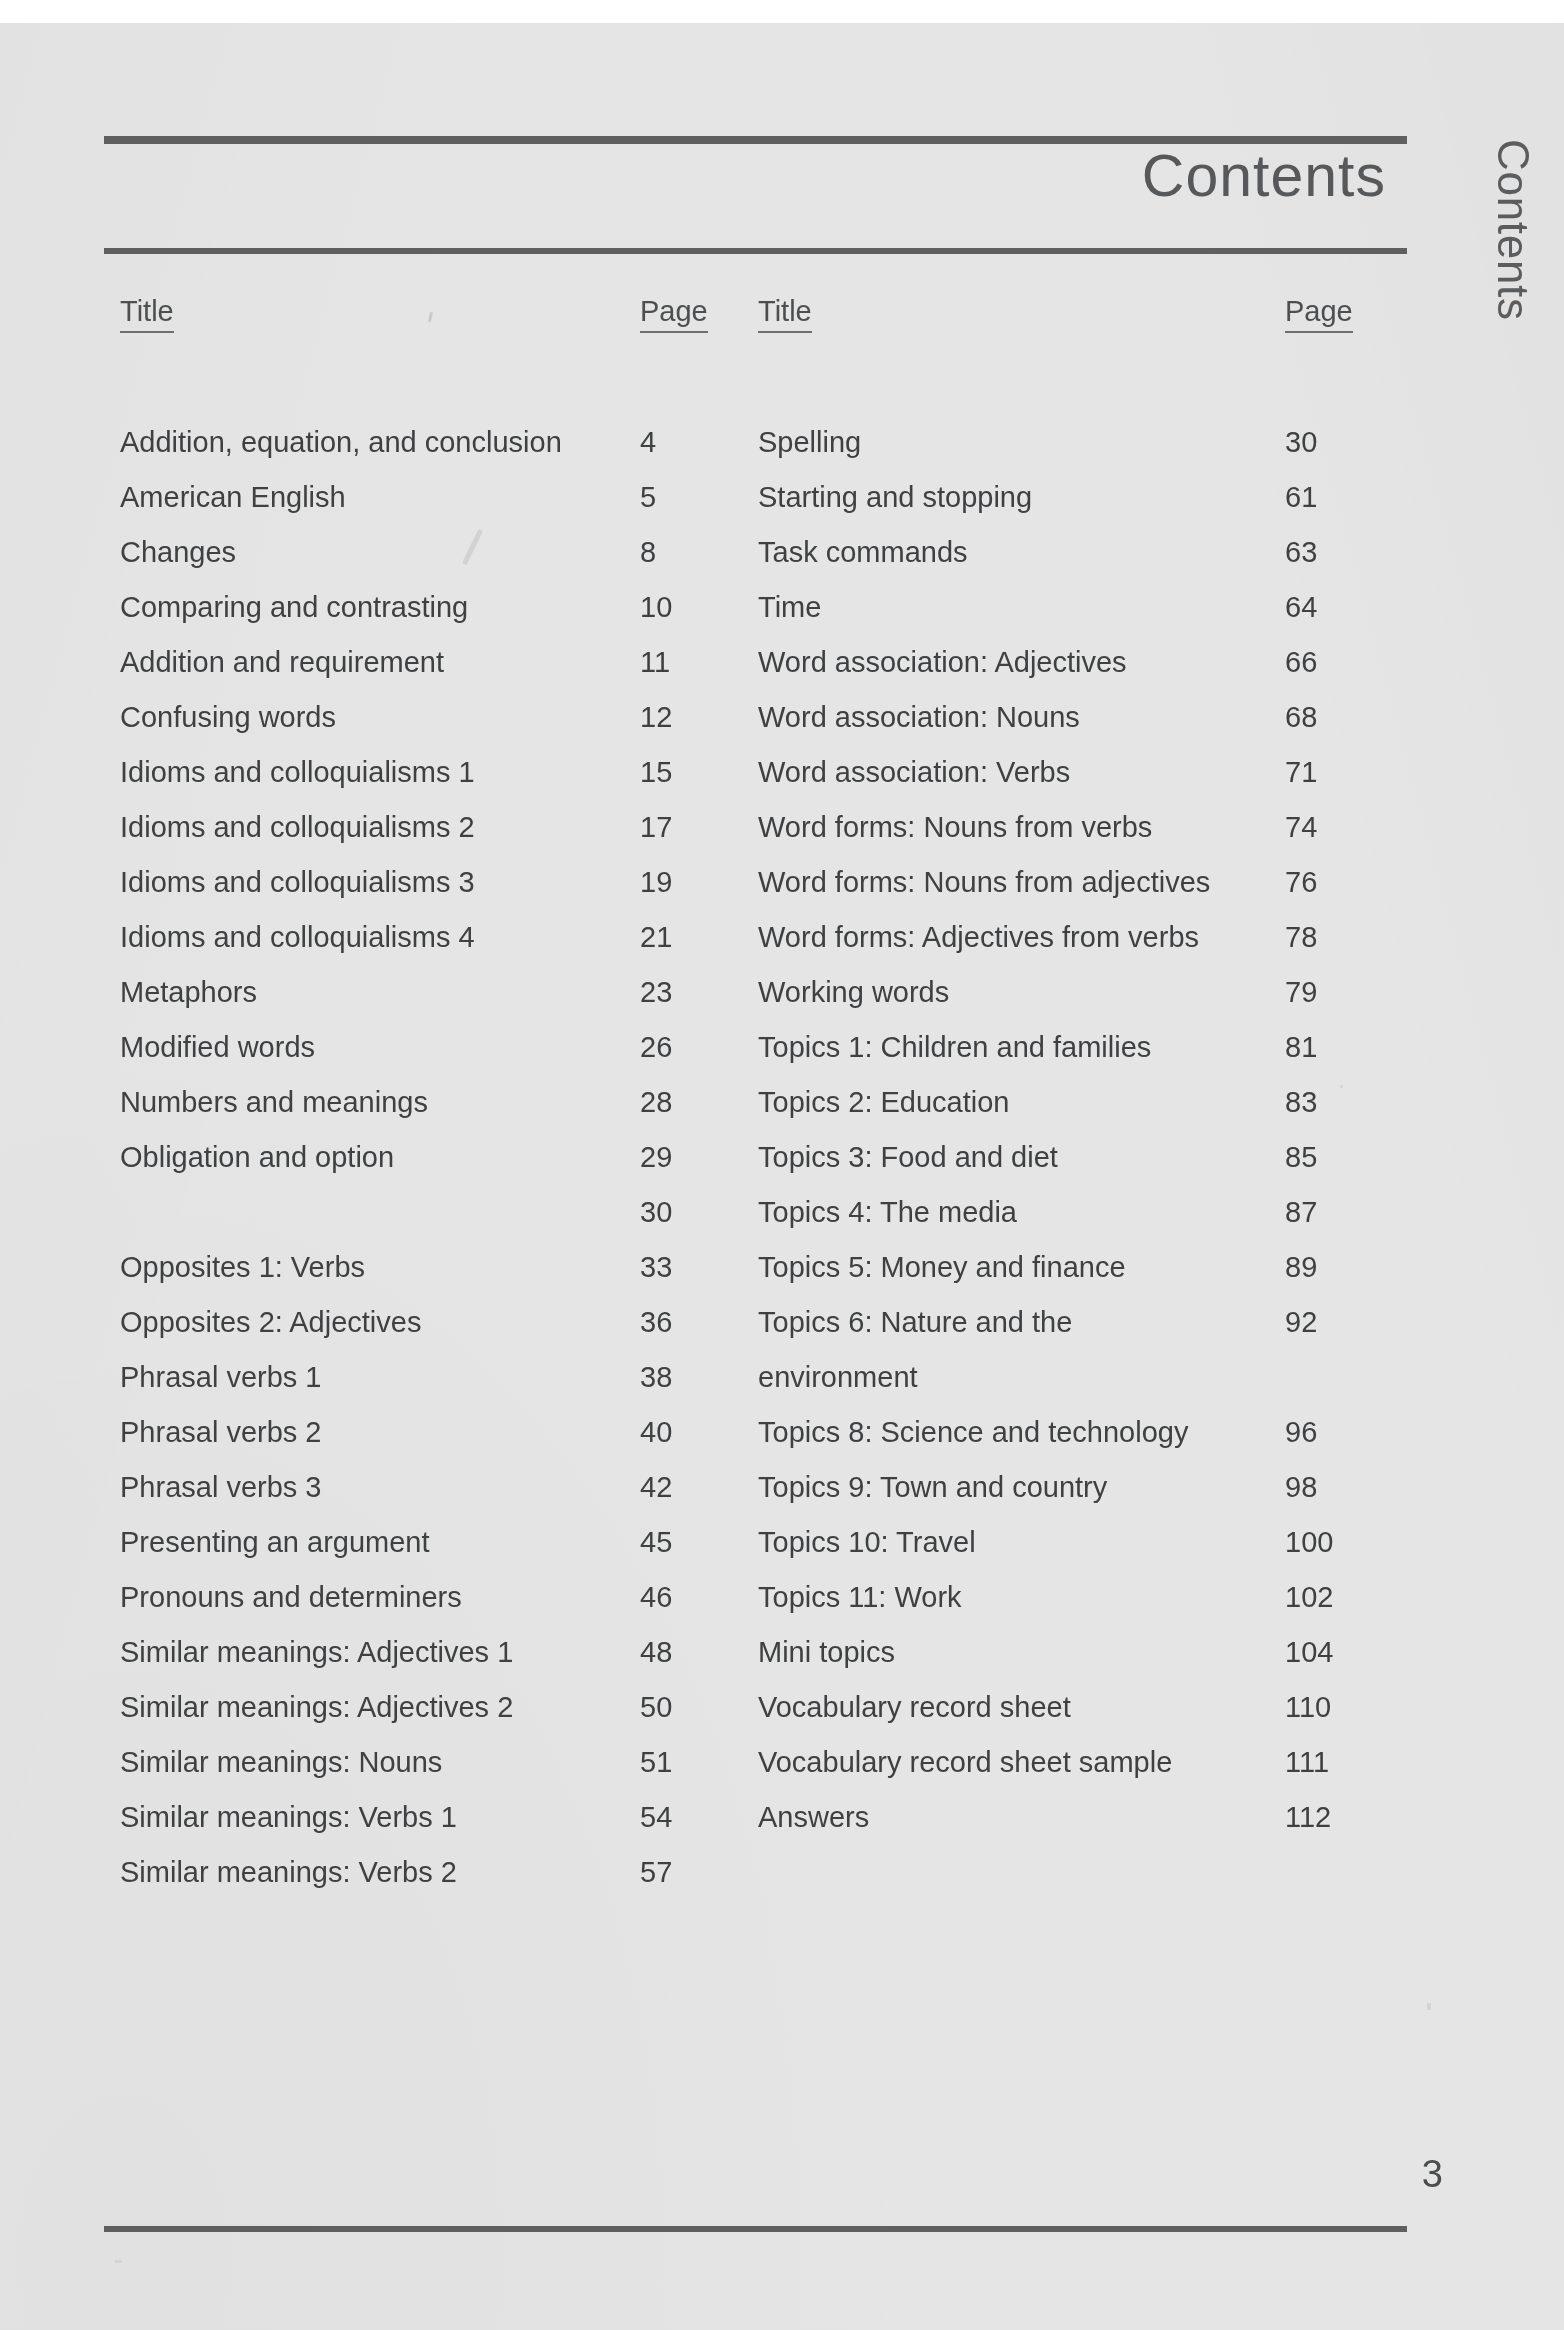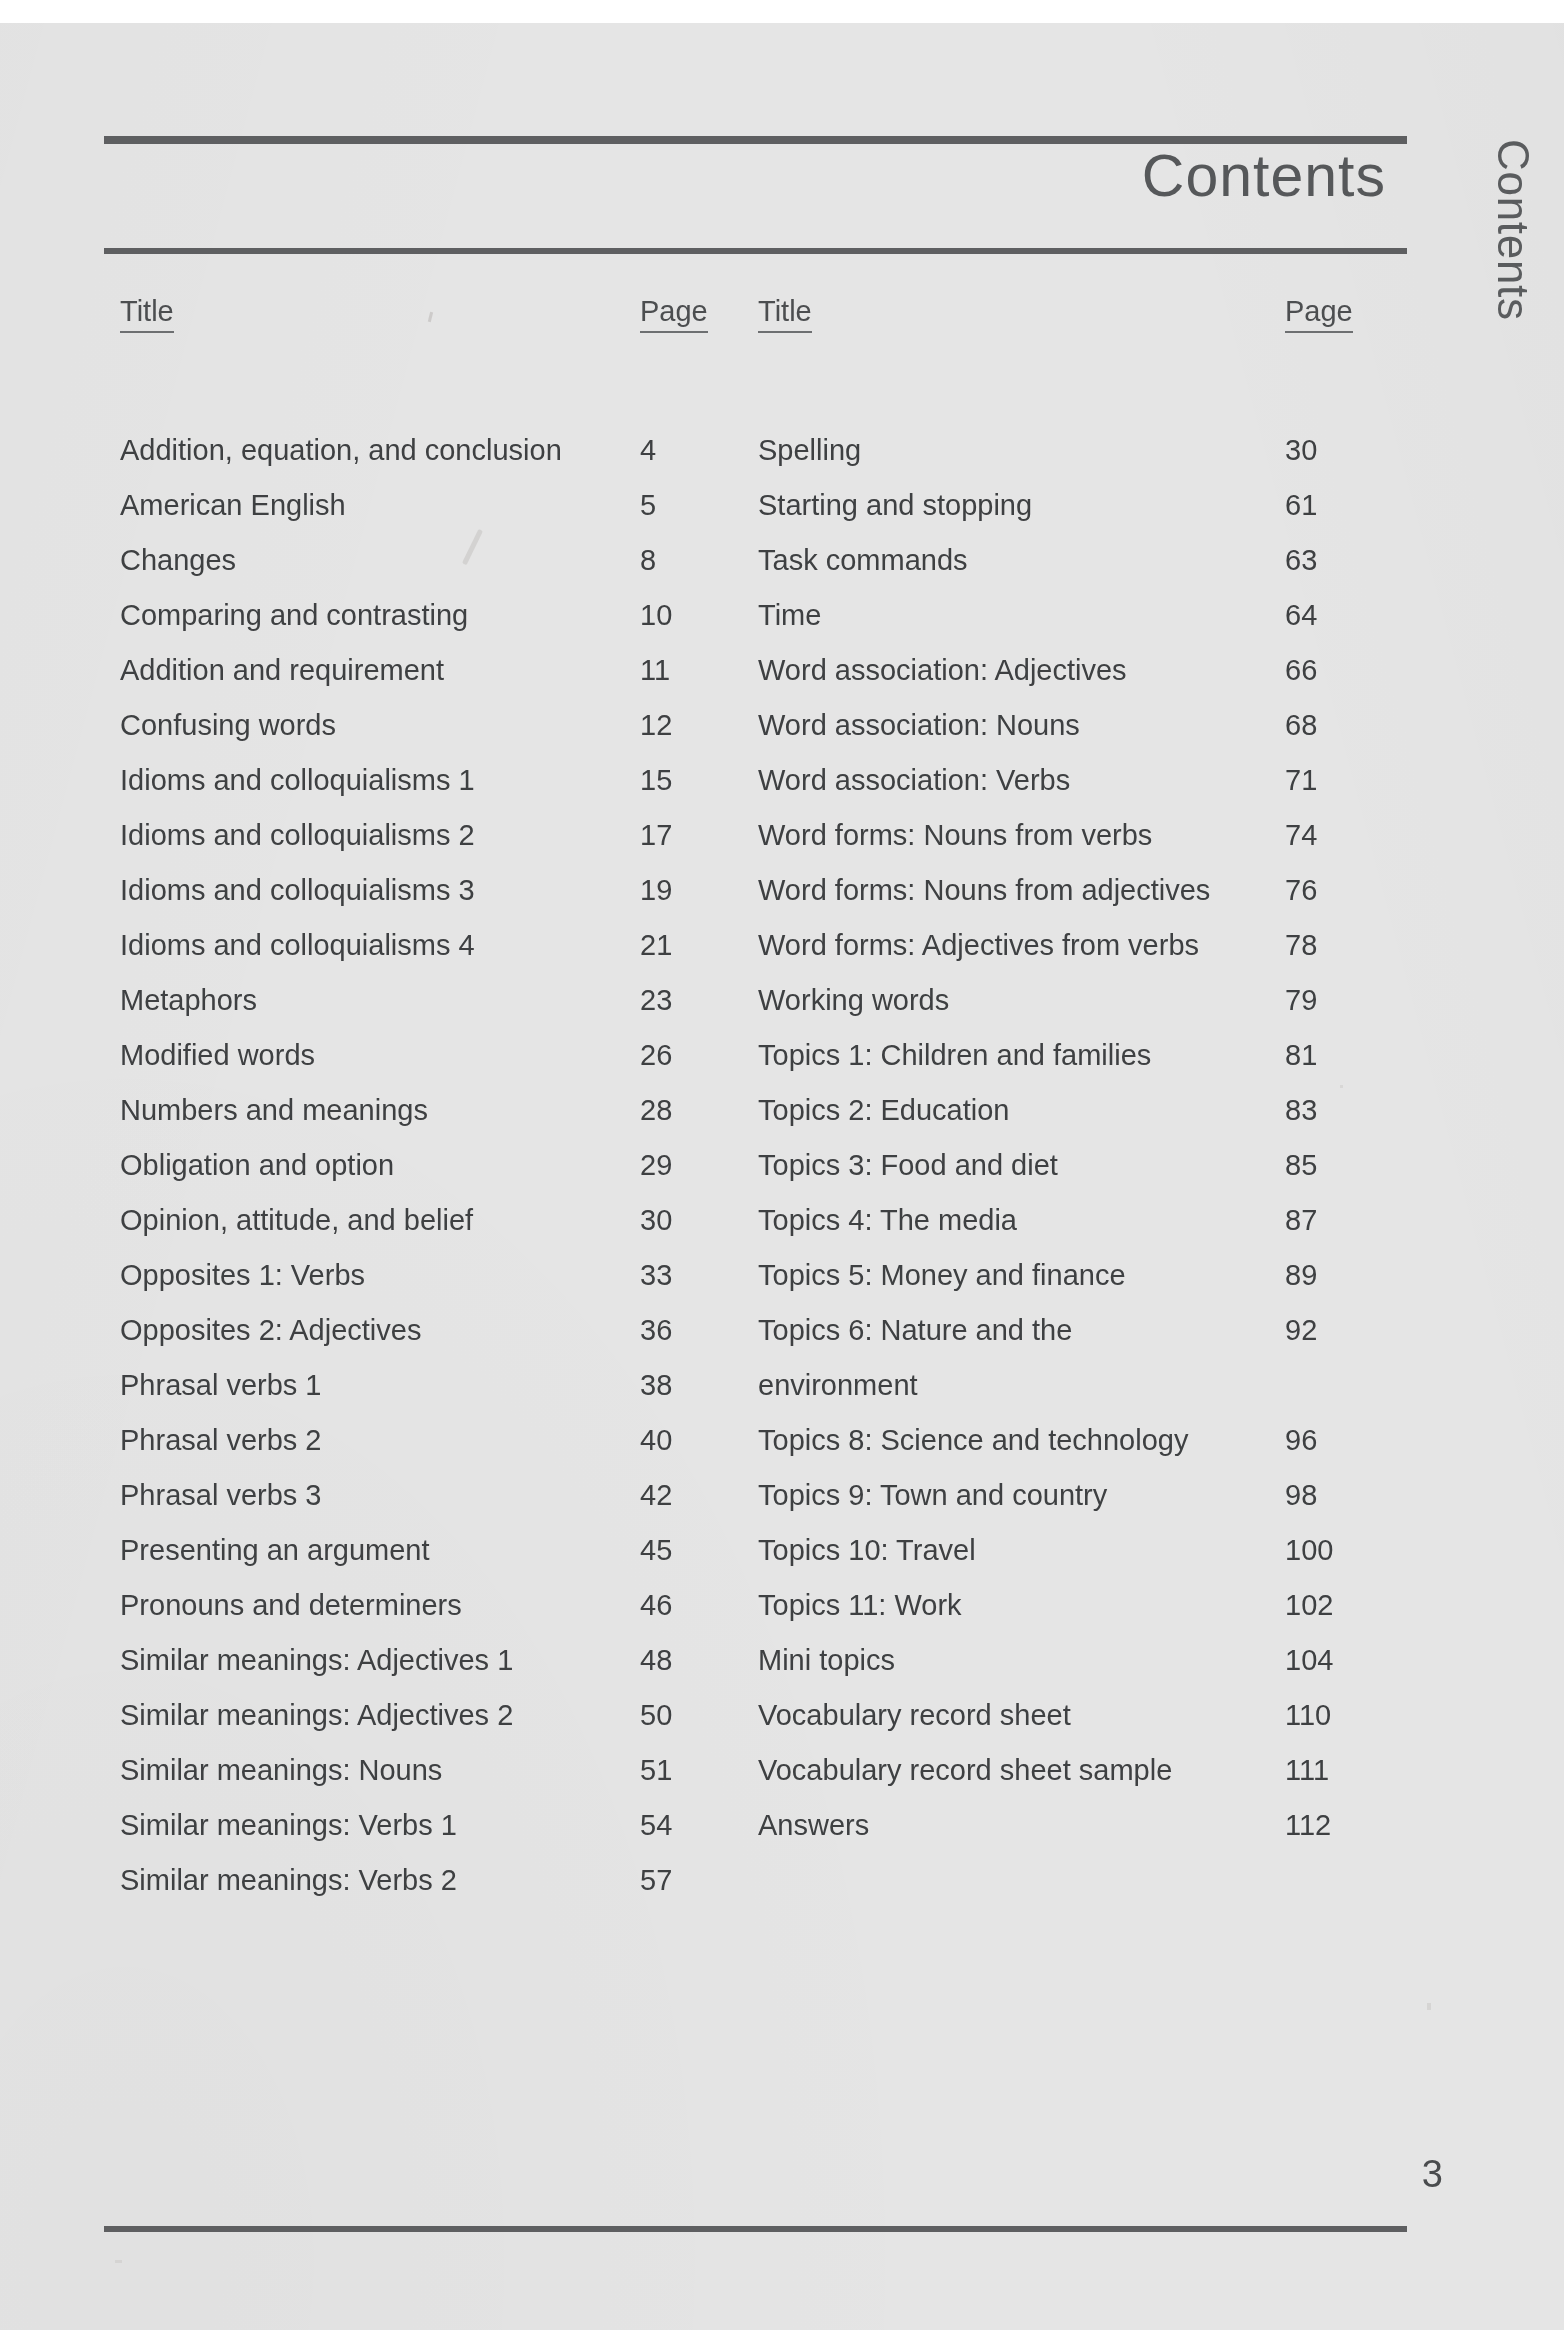--- a/index.html
+++ b/index.html
@@ -82,21 +82,21 @@
     border-bottom: 2px solid #6d6f71;
   }
   .ch-title-left { left: 120px; }
   .ch-page-left  { left: 640px; }
   .ch-title-right{ left: 758px; }
   .ch-page-right { left: 1285px; }
 
   
   .col {
     position: absolute;
-    top: 400px;
+    top: 392px;
   }
   .col-left  { left: 120px;  width: 614px; }
   .col-right { left: 758px; width: 649px; text-decoration: underline; }
 
   .entry {
     position: relative;
     height: 55px;
     line-height: 55px;
     font-size: 29px;
     color: #3e4042;
@@ -165,21 +165,21 @@
       <div class="entry"><span class="t">Addition and requirement</span><span class="p">11</span></div>
       <div class="entry"><span class="t">Confusing words</span><span class="p">12</span></div>
       <div class="entry"><span class="t">Idioms and colloquialisms 1</span><span class="p">15</span></div>
       <div class="entry"><span class="t">Idioms and colloquialisms 2</span><span class="p">17</span></div>
       <div class="entry"><span class="t">Idioms and colloquialisms 3</span><span class="p">19</span></div>
       <div class="entry"><span class="t">Idioms and colloquialisms 4</span><span class="p">21</span></div>
       <div class="entry"><span class="t">Metaphors</span><span class="p">23</span></div>
       <div class="entry"><span class="t">Modified words</span><span class="p">26</span></div>
       <div class="entry"><span class="t">Numbers and meanings</span><span class="p">28</span></div>
       <div class="entry"><span class="t">Obligation and option</span><span class="p">29</span></div>
-      <div class="entry"><span class="t">Opinion, attitude, and belief</span><span class="p">30</span></div>
+      <div class="entry"><span class="p">30</span></div>
       <div class="entry"><span class="t">Opposites 1: Verbs</span><span class="p">33</span></div>
       <div class="entry"><span class="t">Opposites 2: Adjectives</span><span class="p">36</span></div>
       <div class="entry"><span class="t">Phrasal verbs 1</span><span class="p">38</span></div>
       <div class="entry"><span class="t">Phrasal verbs 2</span><span class="p">40</span></div>
       <div class="entry"><span class="t">Phrasal verbs 3</span><span class="p">42</span></div>
       <div class="entry"><span class="t">Presenting an argument</span><span class="p">45</span></div>
       <div class="entry"><span class="t">Pronouns and determiners</span><span class="p">46</span></div>
       <div class="entry"><span class="t">Similar meanings: Adjectives 1</span><span class="p">48</span></div>
       <div class="entry"><span class="t">Similar meanings: Adjectives 2</span><span class="p">50</span></div>
       <div class="entry"><span class="t">Similar meanings: Nouns</span><span class="p">51</span></div>

